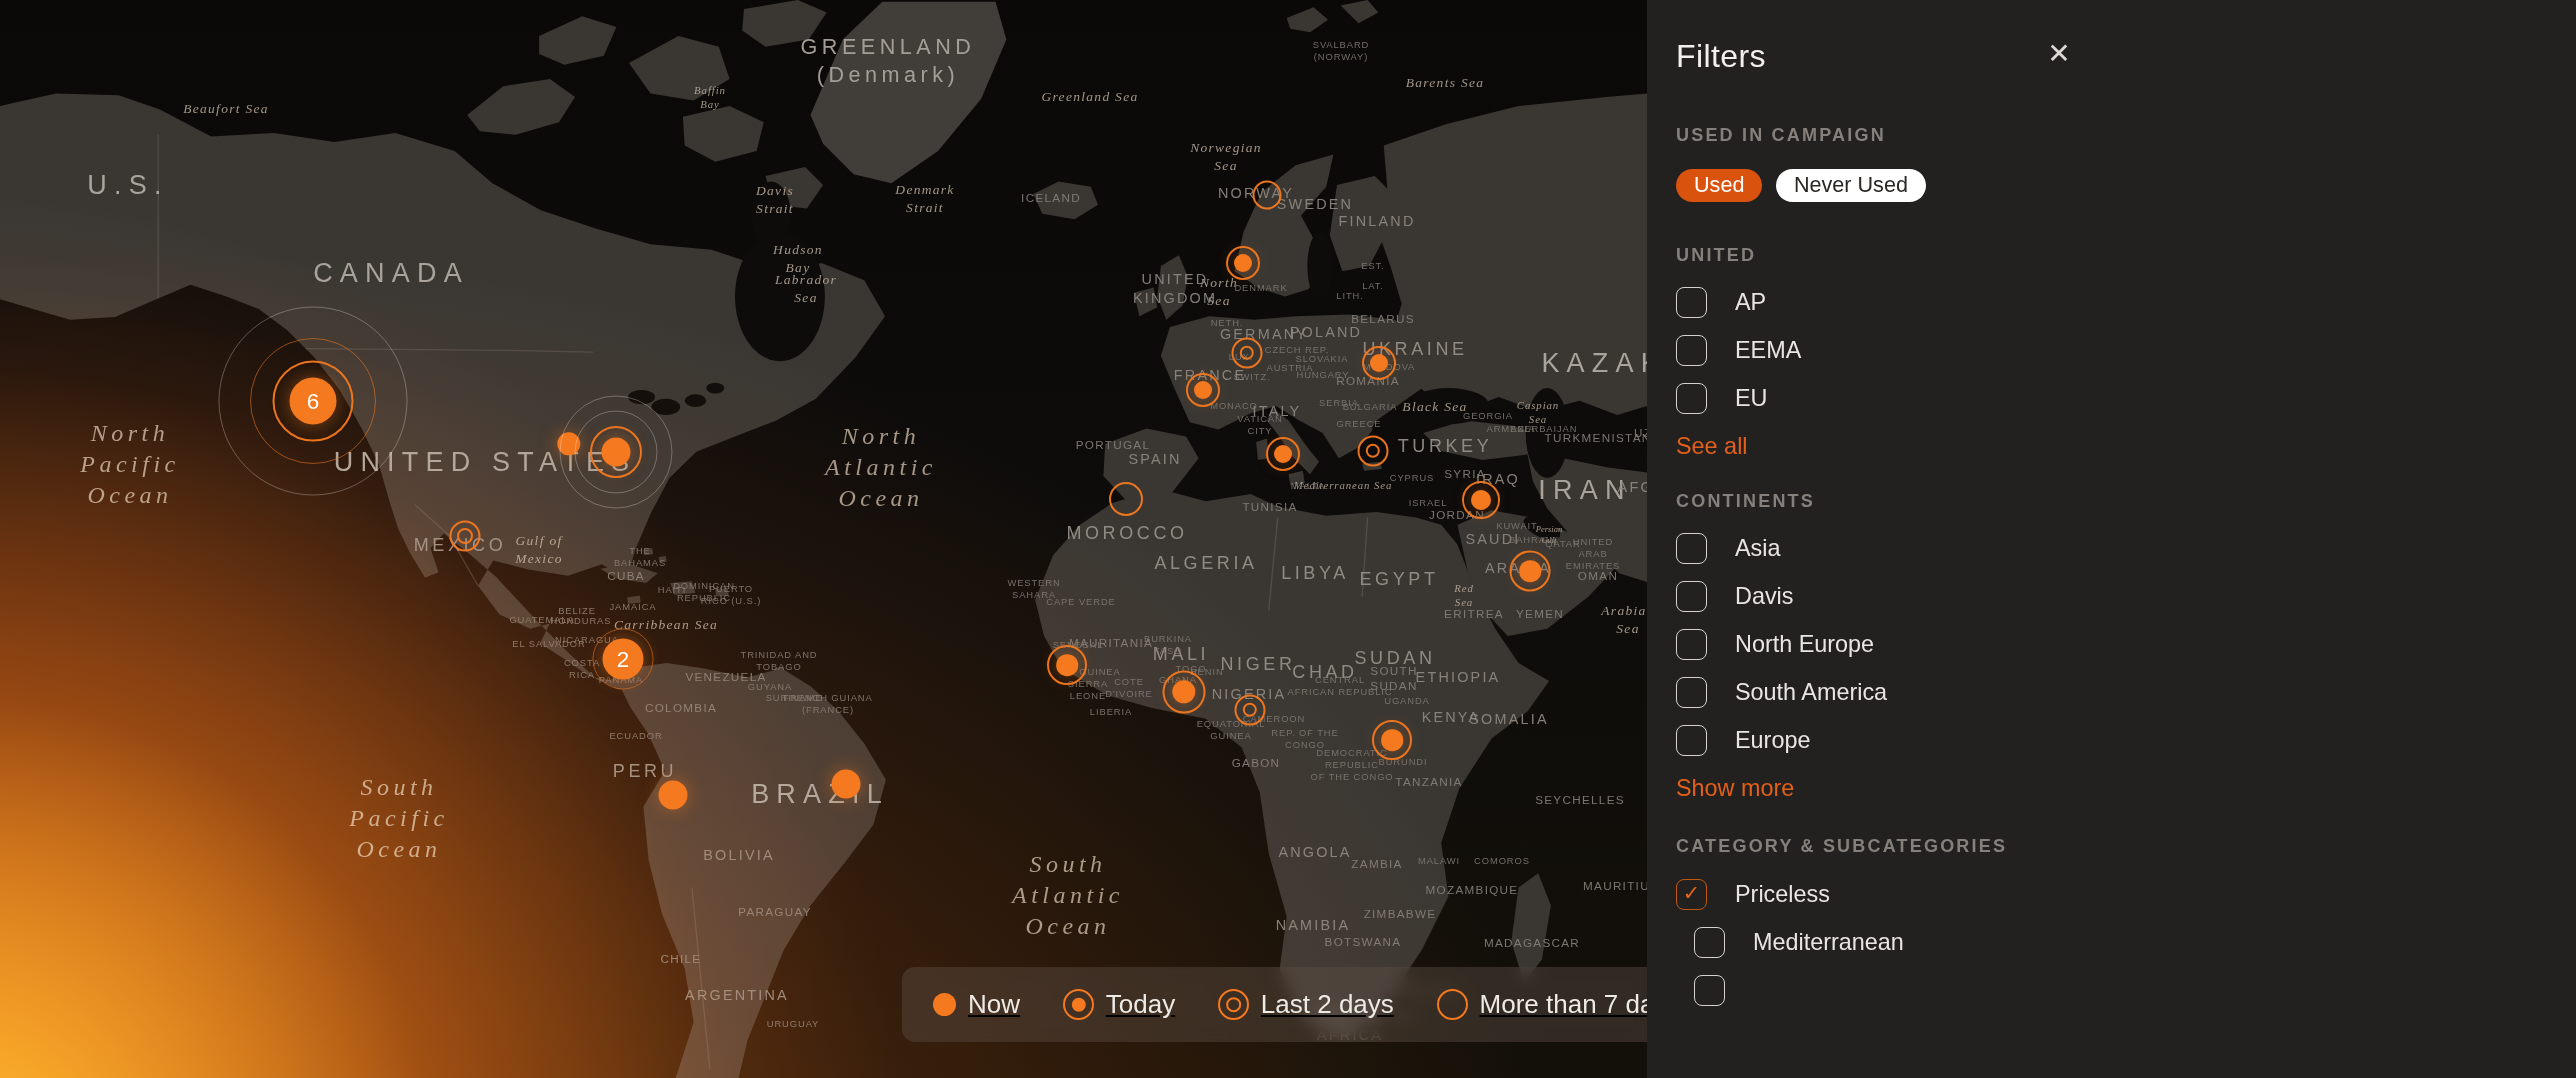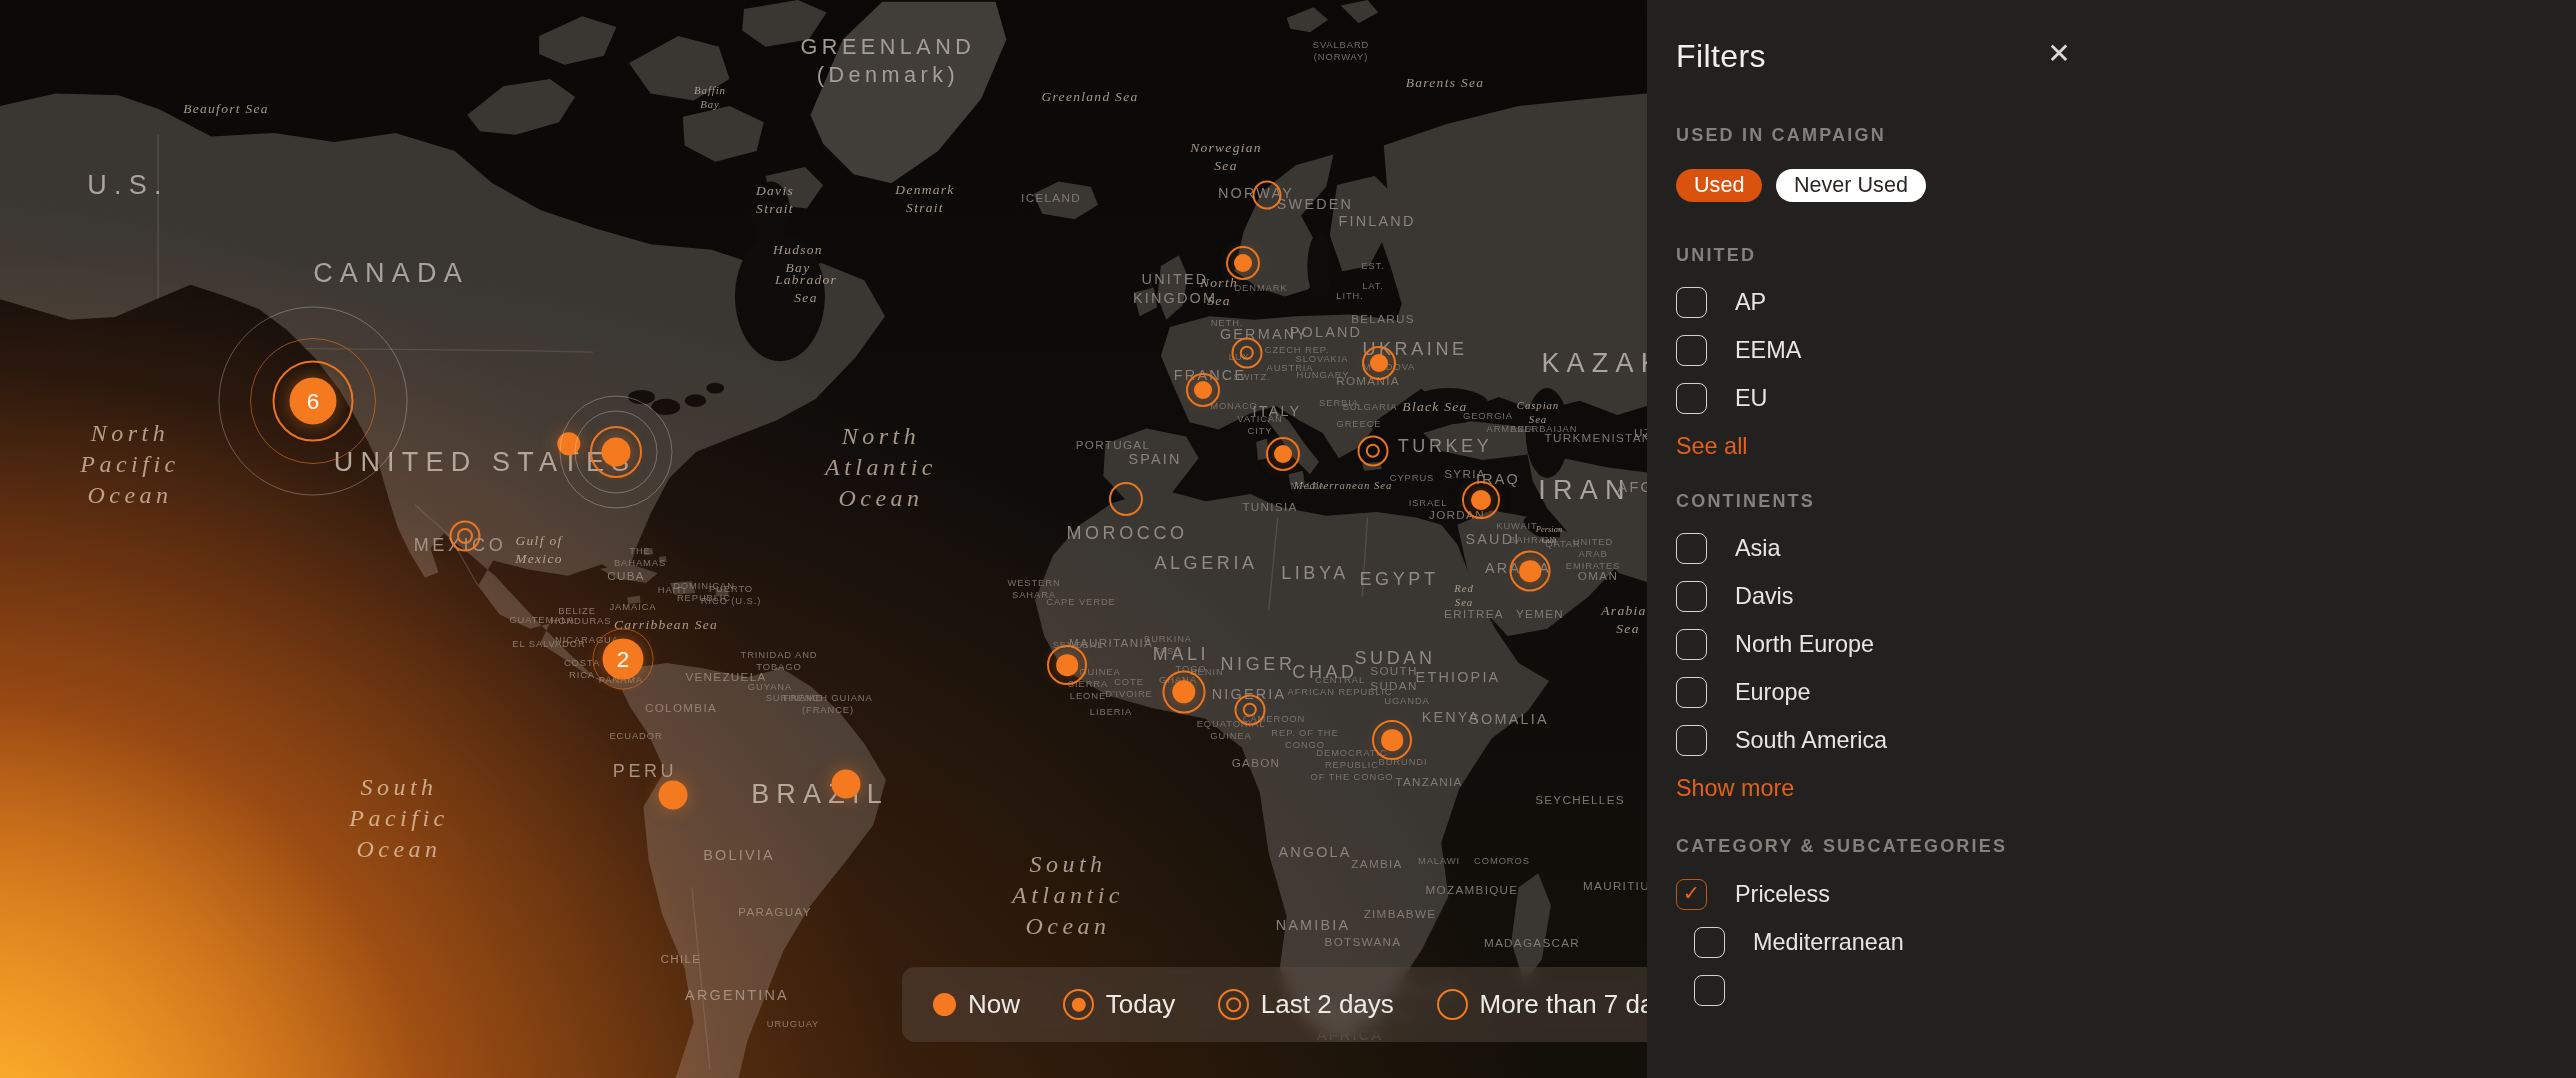--- a/index.html
+++ b/index.html
@@ -48,21 +48,21 @@
   .mdot{background:var(--marker);box-shadow:0 0 18px rgba(245,121,31,.45);
     display:flex;align-items:center;justify-content:center;color:#fff;font-size:22.5px;}
   .ring-o{border:2.2px solid rgba(245,121,31,.95);}
   .ring-f{border:1.8px solid rgba(245,121,31,.55);}
   .ring-w{border:1.3px solid rgba(255,255,255,.28);}
 
   
   #legend{position:absolute;left:902px;top:967px;width:809px;height:75px;border-radius:12.6px;
     background:rgba(96,82,72,.42);-webkit-backdrop-filter:blur(7.2px);backdrop-filter:blur(7.2px);
     display:flex;align-items:center;gap:43px;padding:0 31px;}
-  .lg-item{display:flex;align-items:center;gap:11.7px;flex:none;}
+  .lg-item{display:flex;align-items:center;gap:11.7px;flex:none;text-decoration:underline;}
   .lg-label{font-size:26px;color:#eeebe7;white-space:nowrap;}
   .lg-ic{flex:none;border-radius:50%;position:relative;}
   .lg-now{width:23.4px;height:23.4px;background:var(--marker);}
   .lg-today{width:31px;height:31px;border:2.7px solid var(--marker);}
   .lg-today::after{content:"";position:absolute;left:50%;top:50%;transform:translate(-50%,-50%);
     width:14.4px;height:14.4px;border-radius:50%;background:var(--marker);}
   .lg-last7{width:31px;height:31px;border:2.7px solid var(--marker);}
   .lg-last7::after{content:"";position:absolute;left:50%;top:50%;transform:translate(-50%,-50%);
     width:11.7px;height:11.7px;border-radius:50%;border:2.2px solid var(--marker);}
   .lg-older{width:31px;height:31px;border:2.7px solid var(--marker);}
@@ -524,25 +524,25 @@
         <div class="chk-row">
           <span class="chk"></span>
           <span class="chk-label">Davis</span>
         </div>
         <div class="chk-row">
           <span class="chk"></span>
           <span class="chk-label">North Europe</span>
         </div>
         <div class="chk-row">
           <span class="chk"></span>
+          <span class="chk-label">South America</span>
+        </div>
+        <div class="chk-row">
+          <span class="chk"></span>
           <span class="chk-label">Europe</span>
-        </div>
-        <div class="chk-row">
-          <span class="chk"></span>
-          <span class="chk-label">South America</span>
         </div>
       </div>
       <span class="see-link">Show more</span>
 
       <div class="sec-header mt-cat">CATEGORY &amp; SUBCATEGORIES</div>
       <div class="chk-list">
         <div class="chk-row">
           <span class="chk checked"></span>
           <span class="chk-label">Priceless</span>
         </div>

